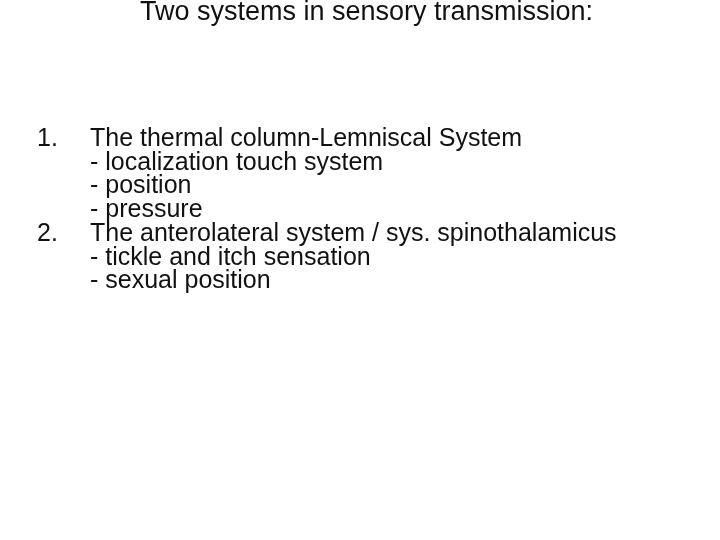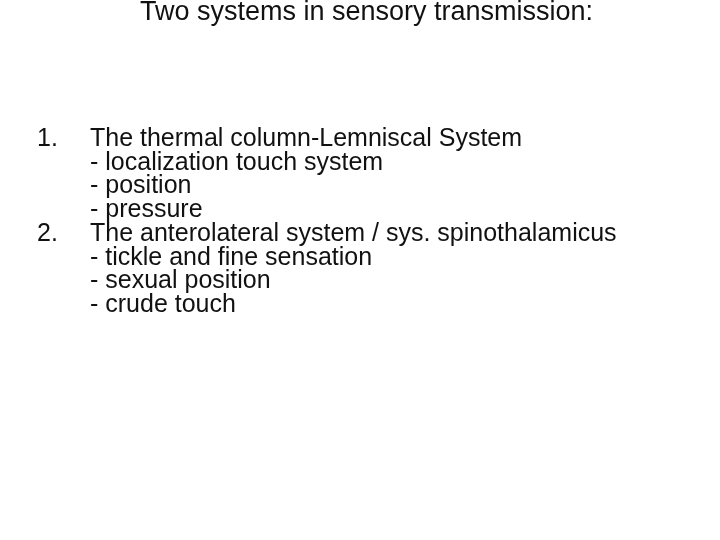--- a/index.html
+++ b/index.html
@@ -65,20 +65,19 @@
         <div class="line">- localization touch system</div>
         <div class="line">- position</div>
         <div class="line">- pressure</div>
       </div>
     </div>
 
     <div class="item">
       <span class="item-number">2.</span>
       <div class="item-content">
         <div class="line">The anterolateral system / sys. spinothalamicus</div>
-        <div class="line">- tickle and fine sensation</div>
+        <div class="line">- tickle and itch sensation</div>
         <div class="line">- sexual position</div>
-        <div class="line">- crude touch</div>
       </div>
     </div>
 
   </div>
 </div>
 
 </body></html>

